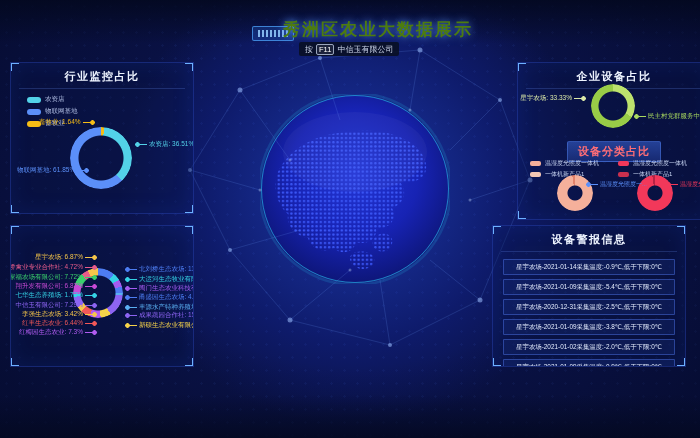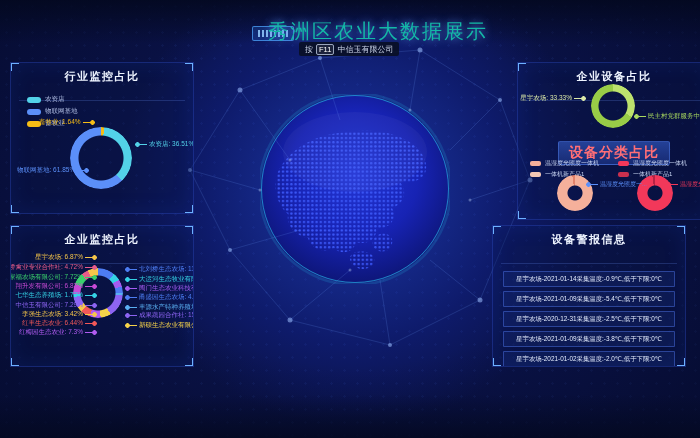--- a/index.html
+++ b/index.html
@@ -17,39 +17,39 @@
       linear-gradient(to bottom, rgba(3,8,30,.85), transparent 10%),
       linear-gradient(to top, rgba(3,8,30,.8), transparent 10%),
       radial-gradient(ellipse 430px 310px at 355px 195px, transparent 55%, rgba(3,8,34,.5) 100%);}
   .globe{position:absolute;left:260px;top:94px;width:190px;height:190px}
   .net{position:absolute;left:170px;top:30px;width:380px;height:330px}
 
   .logo{position:absolute;left:252px;top:26px;width:40px;height:13px;border:1px solid rgba(80,170,255,.7);
     border-radius:2px;background:rgba(40,110,230,.25)}
   .logo::after{content:"";position:absolute;inset:3px 5px;
     background:repeating-linear-gradient(90deg, rgba(150,205,255,.85) 0 2px, transparent 2px 4px)}
-  .title{position:absolute;left:56px;right:0;top:18px;text-align:center;font-size:20px;font-weight:normal;
-    letter-spacing:2px;color:#14b8a6;text-shadow:0 0 9px rgba(90,150,255,.9)}
+  .title{position:absolute;left:56px;right:0;top:18px;text-align:center;font-size:17px;font-weight:bold;
+    letter-spacing:2px;color:#4d7c0f;text-shadow:0 0 9px rgba(90,150,255,.9)}
   .toast{position:absolute;top:42px;left:299px;height:14px;display:flex;align-items:center;gap:3px;
     background:rgba(8,14,32,.85);border-radius:2px;padding:0 6px;font-size:8px;color:#cdd6ea}
   .fkey{border:1px solid #9aa5bd;border-radius:2px;padding:0 2px;font-size:7.5px;color:#fff;background:rgba(255,255,255,.08)}
 
   .panel{position:absolute;border:1px solid rgba(60,102,255,.28);background:rgba(10,20,70,.35);
     box-shadow:inset 0 0 22px rgba(30,80,255,.12);overflow:hidden}
   #p-industry{left:10px;top:62px;width:182px;height:150px}
   #p-enterprise{left:10px;top:225px;width:182px;height:140px}
   #p-device{left:517px;top:62px;width:192px;height:156px}
   #p-alarm{left:492px;top:225px;width:192px;height:140px}
   .c{position:absolute;width:7px;height:7px;border:0 solid #6db1ff}
   .c.tl{top:-1px;left:-1px;border-top-width:2px;border-left-width:2px}
   .c.tr{top:-1px;right:-1px;border-top-width:2px;border-right-width:2px}
   .c.bl{bottom:-1px;left:-1px;border-bottom-width:2px;border-left-width:2px}
   .c.br{bottom:-1px;right:-1px;border-bottom-width:2px;border-right-width:2px}
 
-  .ptitle{margin:4px 8px 0;padding:2px 0 16px;text-align:center;font-size:11px;font-weight:bold;
+  .ptitle{margin:4px 8px 0;padding:2px 0 4px;text-align:center;font-size:11px;font-weight:bold;
     letter-spacing:1.5px;color:#eef4ff;border-bottom:1px solid rgba(110,150,255,.22)}
 
   .legend{position:absolute;left:16px;top:32px}
   .lg{display:flex;align-items:center;gap:4px;margin-bottom:3px}
   .sw{width:14px;height:6px;border-radius:3px;flex:none}
   .lg-t{font-size:6.5px;color:#aebbe0}
 
   .donut{position:absolute;border-radius:50%;
     -webkit-mask:radial-gradient(farthest-side, transparent calc(100% - var(--t)), #000 calc(100% - var(--t) + 1px));
     mask:radial-gradient(farthest-side, transparent calc(100% - var(--t)), #000 calc(100% - var(--t) + 1px));}
@@ -60,21 +60,21 @@
 
   .lbl{position:absolute;white-space:nowrap;font-size:6.5px;line-height:1}
   .lbl-l::after{content:"";display:inline-block;vertical-align:middle;width:12px;height:5px;margin-left:2px;
     background:radial-gradient(circle at calc(100% - 2.5px) 50%, currentColor 2px, transparent 2.6px),
                linear-gradient(currentColor,currentColor) left 50%/9px 1px no-repeat}
   .lbl-r::before{content:"";display:inline-block;vertical-align:middle;width:12px;height:5px;margin-right:2px;
     background:radial-gradient(circle at 2.5px 50%, currentColor 2px, transparent 2.6px),
                linear-gradient(currentColor,currentColor) right 50%/9px 1px no-repeat}
 
   .pill{position:absolute;left:50%;transform:translateX(-50%);top:78px;padding:2px 10px;
-    font-size:14px;font-weight:bold;letter-spacing:1px;color:#ff6e76;
+    font-size:11px;font-weight:bold;letter-spacing:1px;color:#ff6e76;
     background:linear-gradient(rgba(40,70,160,.9),rgba(25,45,120,.9));
     border:1px solid rgba(90,140,255,.4);border-radius:2px;white-space:nowrap}
   .mlg{position:absolute}
   .mlg .lg{margin-bottom:2px}
   .mlg .sw{width:11px;height:5px;border-radius:2px}
   .mlg .lg-t{font-size:6px;color:#c8d4f2}
 
   .arow{margin:4px 10px;height:14px;line-height:14px;border:1px solid rgba(90,130,255,.4);
     background:rgba(25,50,130,.3);font-size:6.4px;color:#e6eeff;text-align:center;border-radius:1px;
     overflow:hidden;white-space:nowrap}
@@ -174,21 +174,20 @@
   <span class="lbl lbl-l" style="left: 28px; top: 56px; color: rgb(246, 189, 22);">畜牧业: 1.64%</span>
   <span class="lbl lbl-r" style="left: 124px; top: 78px; color: rgb(83, 210, 232);">农资店: 36.51%</span>
   <span class="lbl lbl-l" style="left: 6px; top: 104px; color: rgb(91, 143, 249);">物联网基地: 61.85%</span>
 </section>
 
 <section class="panel" id="p-enterprise">
   <span class="c tl"></span>
     <span class="c tr"></span>
   <span class="c bl"></span>
     <span class="c br"></span>
-  <h3 class="ptitle">企业监控占比</h3>
   <div class="donut d50" style="left: 62px; top: 42px; background: conic-gradient(rgb(77, 125, 242) 0deg, rgb(77, 125, 242) 39.7deg, rgb(53, 211, 230) 39.7deg, rgb(53, 211, 230) 57.49deg, rgb(165, 92, 240) 57.49deg, rgb(165, 92, 240) 74.57deg, rgb(77, 125, 242) 74.57deg, rgb(77, 125, 242) 89.83deg, rgb(90, 176, 242) 89.83deg, rgb(90, 176, 242) 95.88deg, rgb(141, 100, 242) 95.88deg, rgb(141, 100, 242) 149.32deg, rgb(246, 211, 74) 149.32deg, rgb(246, 211, 74) 173.76deg, rgb(177, 92, 240) 173.76deg, rgb(177, 92, 240) 199.73deg, rgb(242, 88, 88) 199.73deg, rgb(242, 88, 88) 222.64deg, rgb(246, 198, 74) 222.64deg, rgb(246, 198, 74) 234.81deg, rgb(141, 100, 242) 234.81deg, rgb(141, 100, 242) 260.74deg, rgb(53, 211, 230) 260.74deg, rgb(53, 211, 230) 266.86deg, rgb(201, 74, 214) 266.86deg, rgb(201, 74, 214) 291.3deg, rgb(58, 208, 108) 291.3deg, rgb(58, 208, 108) 318.77deg, rgb(232, 92, 138) 318.77deg, rgb(232, 92, 138) 335.56deg, rgb(246, 198, 74) 335.56deg, rgb(246, 198, 74) 360deg);"></div>
 
   <span class="lbl lbl-l" style="right: 96px; top: 28px; color: rgb(246, 198, 74);">星宇农场: 6.87%</span>
   <span class="lbl lbl-l" style="right: 96px; top: 38px; color: rgb(232, 92, 138);">社桥禽业专业合作社: 4.72%</span>
   <span class="lbl lbl-l" style="right: 96px; top: 48px; color: rgb(58, 208, 108);">家福农场有限公司: 7.72%</span>
   <span class="lbl lbl-l" style="right: 96px; top: 57px; color: rgb(201, 74, 214);">翔升发有限公司: 6.87%</span>
   <span class="lbl lbl-l" style="right: 96px; top: 66px; color: rgb(53, 211, 230);">七华生态养殖场: 1.72%</span>
   <span class="lbl lbl-l" style="right: 96px; top: 76px; color: rgb(141, 100, 242);">中信玉有限公司: 7.29%</span>
   <span class="lbl lbl-l" style="right: 96px; top: 85px; color: rgb(246, 198, 74);">李强生态农场: 3.42%</span>
   <span class="lbl lbl-l" style="right: 96px; top: 94px; color: rgb(242, 88, 88);">红丰生态农业: 6.44%</span>

